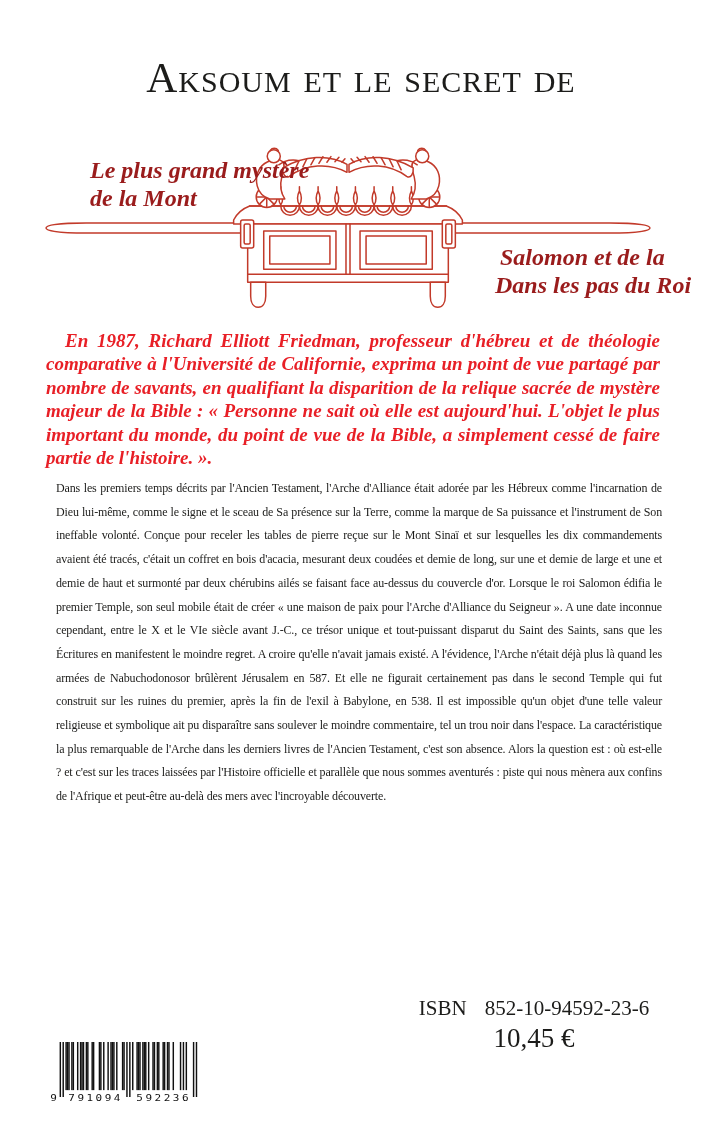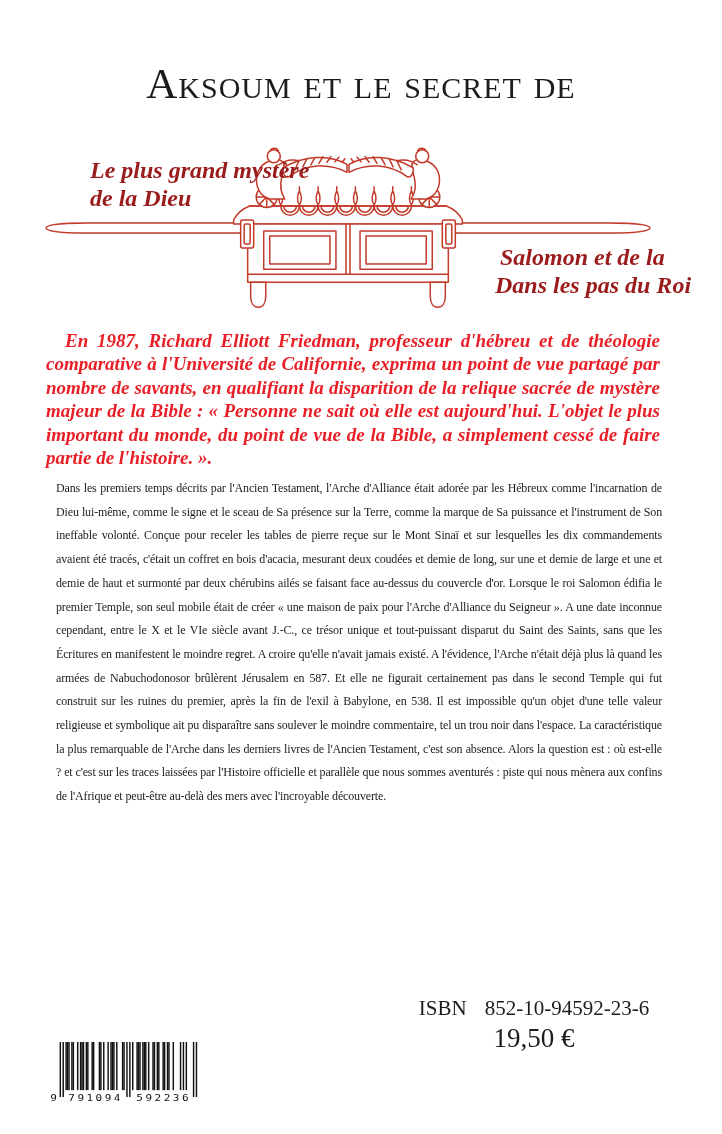--- a/index.html
+++ b/index.html
@@ -21,21 +21,21 @@
   }
   
   .title{
     position:absolute;top:44px;left:0;right:0;
     text-align:center;
     font-weight:400;
     font-variant:small-caps;
     font-size:43px;line-height:47px;
     letter-spacing:1px;
     color:var(--ink);
-    margin:16px;
+    margin:10px;
   }
   .title span{display:block;}
   
   .ark{
     position:absolute;left:42px;top:146px;
     width:614px;height:166px;
   }
   .tagline{
     position:absolute;
     font-style:italic;font-weight:700;
@@ -167,21 +167,21 @@
         <line x1="284" y1="15.5" x2="288" y2="9.8"></line>
         <line x1="292" y1="15" x2="296" y2="10.5"></line>
         <line x1="299" y1="15.5" x2="302" y2="12"></line>
       </g>
       <use href="#cherub" transform="translate(610,0) scale(-1,1)"></use>
     </g>
   </svg>
 
   <div class="tagline tagline-left">
     <div>Le plus grand mystère</div>
-    <div>de la Dieu</div>
+    <div>de la Mont</div>
   </div>
 
   <div class="tagline tagline-right">
     <div>Salomon et de la</div>
     <div>Dans les pas du Roi</div>
   </div>
 
   <p class="quote">En 1987, Richard Elliott Friedman, professeur d'hébreu et de théologie comparative à l'Université de Californie, exprima un point de vue partagé par nombre de savants, en qualifiant la disparition de la relique sacrée de mystère majeur de la Bible : « Personne ne sait où elle est aujourd'hui. L'objet le plus important du monde, du point de vue de la Bible, a simplement cessé de faire partie de l'histoire. ».</p>
 
   <p class="body-text">Dans les premiers temps décrits par l'Ancien Testament, l'Arche d'Alliance était adorée par les Hébreux comme l'incarnation de Dieu lui-même, comme le signe et le sceau de Sa présence sur la Terre, comme la marque de Sa puissance et l'instrument de Son ineffable volonté. Conçue pour receler les tables de pierre reçue sur le Mont Sinaï et sur lesquelles les dix commandements avaient été tracés, c'était un coffret en bois d'acacia, mesurant deux coudées et demie de long, sur une et demie de large et une et demie de haut et surmonté par deux chérubins ailés se faisant face au-dessus du couvercle d'or. Lorsque le roi Salomon édifia le premier Temple, son seul mobile était de créer « une maison de paix pour l'Arche d'Alliance du Seigneur ». A une date inconnue cependant, entre le X et le VIe siècle avant J.-C., ce trésor unique et tout-puissant disparut du Saint des Saints, sans que les Écritures en manifestent le moindre regret. A croire qu'elle n'avait jamais existé. A l'évidence, l'Arche n'était déjà plus là quand les armées de Nabuchodonosor brûlèrent Jérusalem en 587. Et elle ne figurait certainement pas dans le second Temple qui fut construit sur les ruines du premier, après la fin de l'exil à Babylone, en 538. Il est impossible qu'un objet d'une telle valeur religieuse et symbolique ait pu disparaître sans soulever le moindre commentaire, tel un trou noir dans l'espace. La caractéristique la plus remarquable de l'Arche dans les derniers livres de l'Ancien Testament, c'est son absence. Alors la question est : où est-elle ? et c'est sur les traces laissées par l'Histoire officielle et parallèle que nous sommes aventurés : piste qui nous mènera aux confins de l'Afrique et peut-être au-delà des mers avec l'incroyable découverte.</p>
@@ -243,16 +243,16 @@
       <text x="14" y="47" textLength="36" lengthAdjust="spacing">791094</text>
       <text x="61" y="47" textLength="36" lengthAdjust="spacing">592236</text>
     </svg>
   </div>
 
   <div class="pricing">
     <div class="isbn-line">
       <span>ISBN</span>
       <span>852-10-94592-23-6</span>
     </div>
-    <div class="price">19,50 €</div>
+    <div class="price">10,45 €</div>
   </div>
 
 </div>
 
 </body></html>

